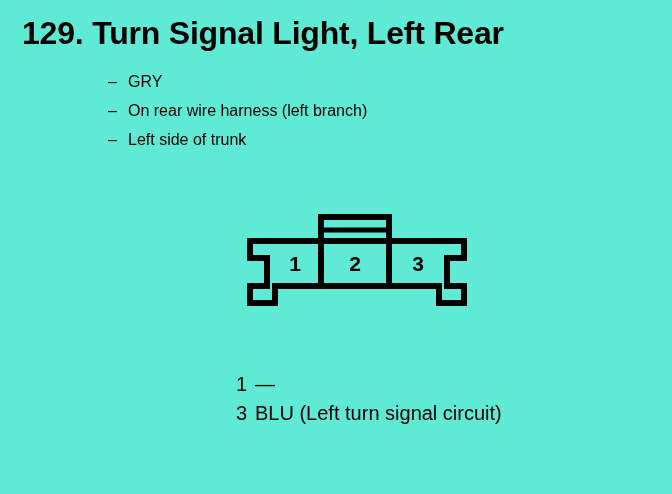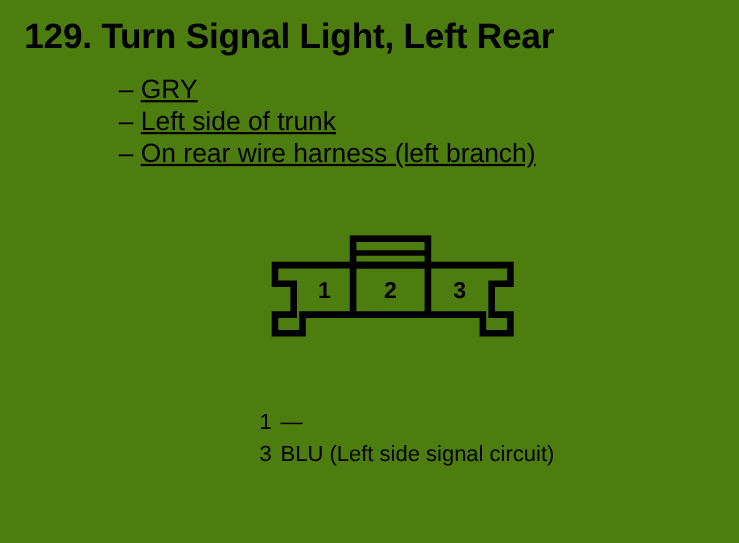--- a/index.html
+++ b/index.html
@@ -4,21 +4,21 @@
 <style>
   html, body {
     margin: 0;
     padding: 0;
     background: #ffffff;
   }
   #page {
     position: relative;
     width: 672px;
     height: 494px;
-    background: #4d7c0f;
+    background: #5eead4;
     overflow: hidden;
     font-family: "Liberation Sans", sans-serif;
     color: #000000;
   }
 
   
   .title {
     position: absolute;
     left: 22px;
     top: 17px;
@@ -27,24 +27,23 @@
     letter-spacing: -0.2px;
     white-space: nowrap;
     line-height: 1.05;
   }
 
   
   .bullets {
     position: absolute;
     left: 108px;
     top: 67px;
-    font-size: 24px;
+    font-size: 16px;
     line-height: 29px;
     white-space: nowrap;
-    text-decoration: underline;
   }
   .bullet-row {
     display: block;
     white-space: nowrap;
   }
   .bullet-dash {
     display: inline-block;
     width: 20px;
   }
 
@@ -86,22 +85,22 @@
 </style>
 </head>
 <body>
 
 <div id="page">
 
   <div class="title">129. Turn Signal Light, Left Rear</div>
 
   <div class="bullets">
     <span class="bullet-row"><span class="bullet-dash">–</span><span>GRY</span></span>
+    <span class="bullet-row"><span class="bullet-dash">–</span><span>On rear wire harness (left branch)</span></span>
     <span class="bullet-row"><span class="bullet-dash">–</span><span>Left side of trunk</span></span>
-    <span class="bullet-row"><span class="bullet-dash">–</span><span>On rear wire harness (left branch)</span></span>
   </div>
 
   <div class="connector">
     <svg width="228" height="100" viewBox="0 0 228 100">
 
       <g>
 
         <rect x="78" y="7" width="68" height="24" fill="none" stroke="#000000" stroke-width="6"></rect>
 
         <line x1="78" y1="20" x2="146" y2="20" stroke="#000000" stroke-width="5"></line>
@@ -129,16 +128,16 @@
       <line x1="146" y1="31" x2="146" y2="76" stroke="#000000" stroke-width="6"></line>
 
       <text class="pin-num" x="52" y="61" text-anchor="middle">1</text>
       <text class="pin-num" x="112" y="61" text-anchor="middle">2</text>
       <text class="pin-num" x="175" y="61" text-anchor="middle">3</text>
     </svg>
   </div>
 
   <div class="legend">
     <span class="legend-row"><span class="legend-pin">1</span><span>—</span></span>
-    <span class="legend-row"><span class="legend-pin">3</span><span>BLU (Left side signal circuit)</span></span>
+    <span class="legend-row"><span class="legend-pin">3</span><span>BLU (Left turn signal circuit)</span></span>
   </div>
 
 </div>
 
 </body></html>

